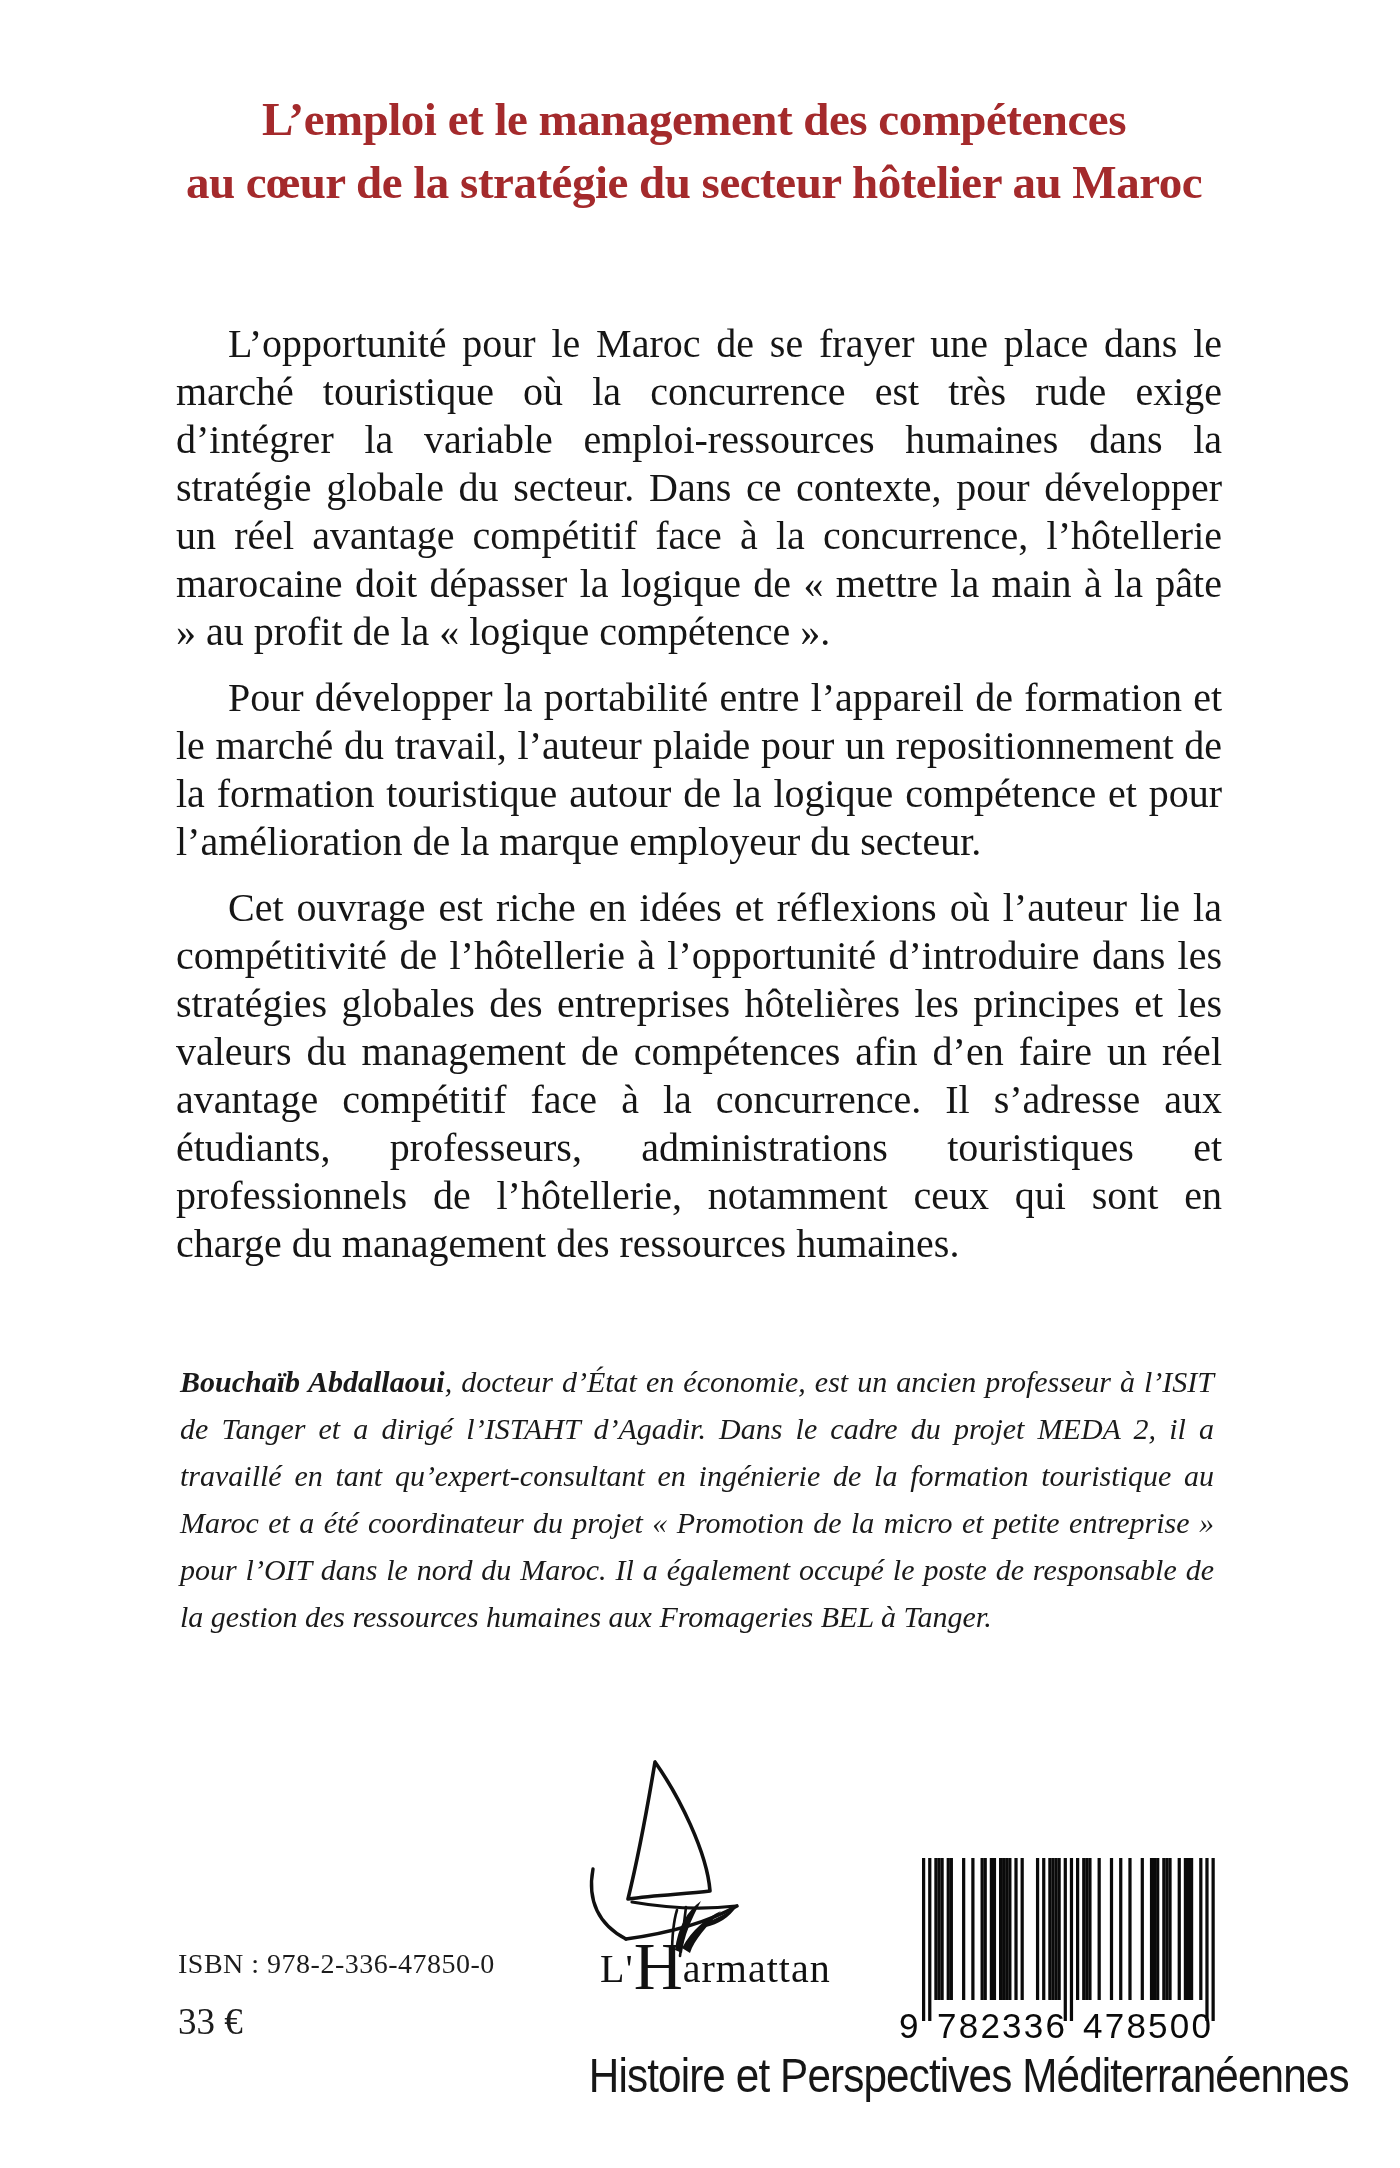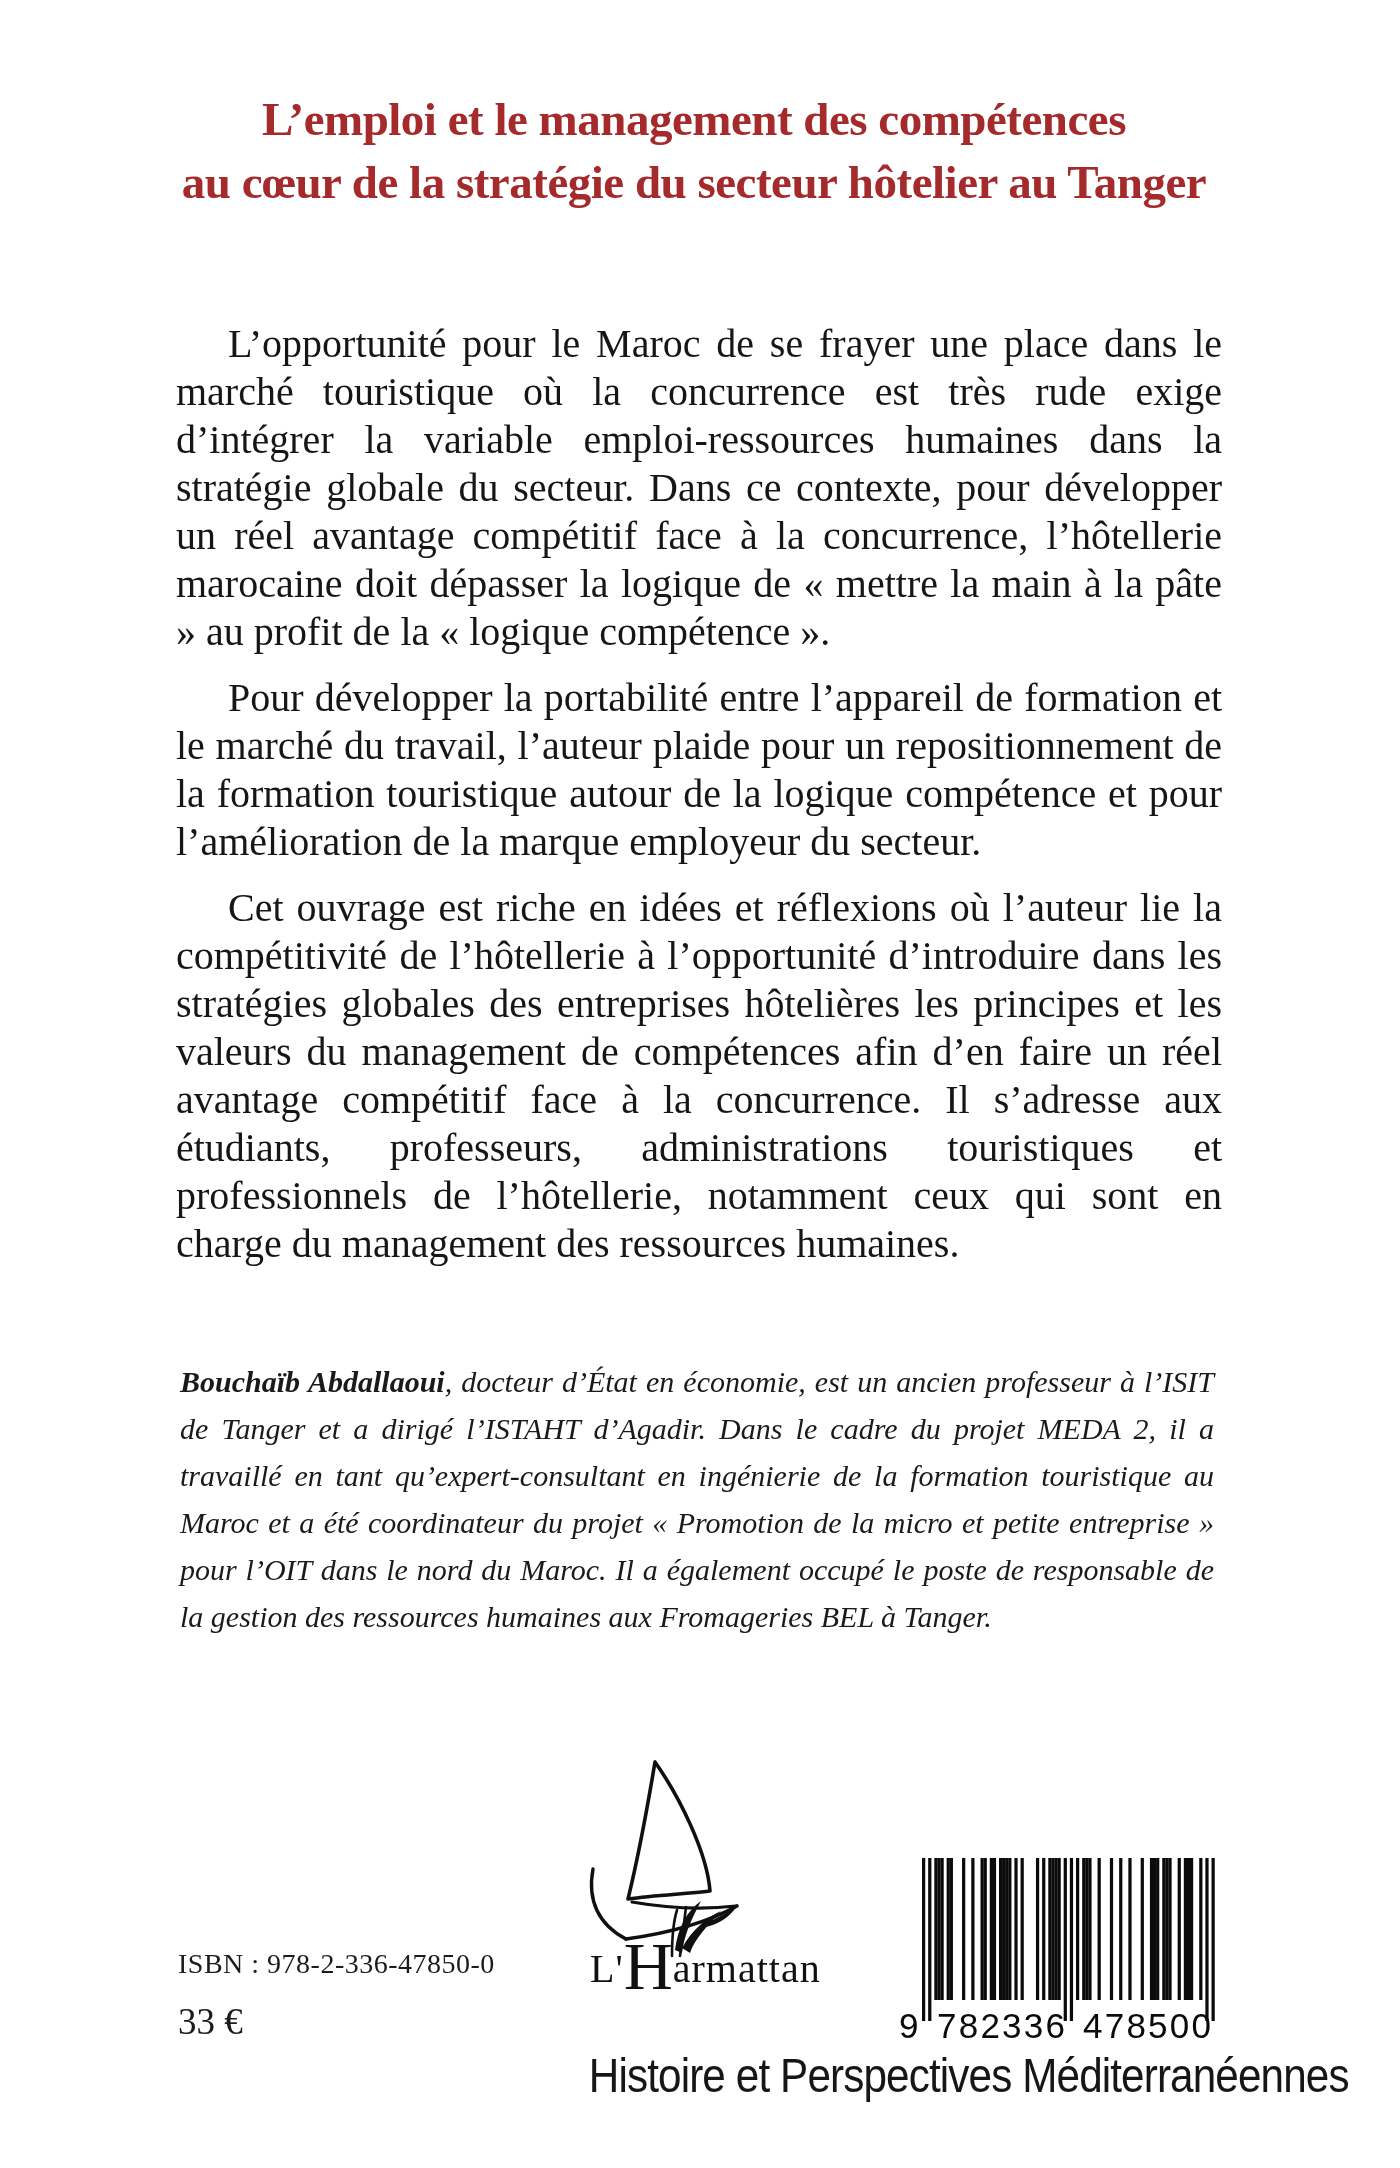--- a/index.html
+++ b/index.html
@@ -29,21 +29,21 @@
     position:absolute;left:172px;top:1350px;width:1050px;
     text-align:justify;font-style:italic;font-size:30px;line-height:47px;color:#1a1a1a;
   }
   .bio p{margin:8px;}
   .bio .author{font-weight:bold;}
 
   
   .publisher{position:absolute;left:560px;top:1742px;width:262px;height:262px;}
   .publisher svg{position:absolute;left:0;top:0;}
   .publisher-name{
-    position:absolute;left:30px;bottom:-2px;white-space:nowrap;
+    position:absolute;left:40px;bottom:-2px;white-space:nowrap;
     font-size:40px;color:#111;letter-spacing:1px;
   }
   .publisher-name .lh-big{font-size:68px;vertical-align:-7px;letter-spacing:0;}
 
   
   .isbn{position:absolute;left:178px;top:1948px;font-size:28px;color:#1c1c1c;letter-spacing:0.5px;}
   .price{position:absolute;left:178px;top:2000px;font-size:37px;color:#1c1c1c;}
 
   
   .barcode{position:absolute;left:898px;top:1858px;}
@@ -60,21 +60,21 @@
   .line{stroke:#101010;fill:none;stroke-linecap:round;}
   .blob{fill:#101010;stroke:none;}
 </style>
 </head>
 <body>
 
 <main class="cover">
 
   <h1 class="title">
     <span>L’emploi et le management des compétences</span>
-    <span>au cœur de la stratégie du secteur hôtelier au Tanger</span>
+    <span>au cœur de la stratégie du secteur hôtelier au Maroc</span>
   </h1>
 
   <section class="synopsis">
     <p>L’opportunité pour le Maroc de se frayer une place dans le marché touristique où la concurrence est très rude exige d’intégrer la variable emploi-ressources humaines dans la stratégie globale du secteur. Dans ce contexte, pour développer un réel avantage compétitif face à la concurrence, l’hôtellerie marocaine doit dépasser la logique de « mettre la main à la pâte » au profit de la « logique compétence ».</p>
     <p>Pour développer la portabilité entre l’appareil de formation et le marché du travail, l’auteur plaide pour un repositionnement de la formation touristique autour de la logique compétence et pour l’amélioration de la marque employeur du secteur.</p>
     <p>Cet ouvrage est riche en idées et réflexions où l’auteur lie la compétitivité de l’hôtellerie à l’opportunité d’introduire dans les stratégies globales des entreprises hôtelières les principes et les valeurs du management de compétences afin d’en faire un réel avantage compétitif face à la concurrence. Il s’adresse aux étudiants, professeurs, administrations touristiques et professionnels de l’hôtellerie, notamment ceux qui sont en charge du management des ressources humaines.</p>
   </section>
 
   <section class="bio">
     <p><span class="author">Bouchaïb Abdallaoui</span><span>, docteur d’État en économie, est un ancien professeur à l’ISIT de Tanger et a dirigé l’ISTAHT d’Agadir. Dans le cadre du projet MEDA 2, il a travaillé en tant qu’expert-consultant en ingénierie de la formation touristique au Maroc et a été coordinateur du projet « Promotion de la micro et petite entreprise » pour l’OIT dans le nord du Maroc. Il a également occupé le poste de responsable de la gestion des ressources humaines aux Fromageries BEL à Tanger.</span></p>

